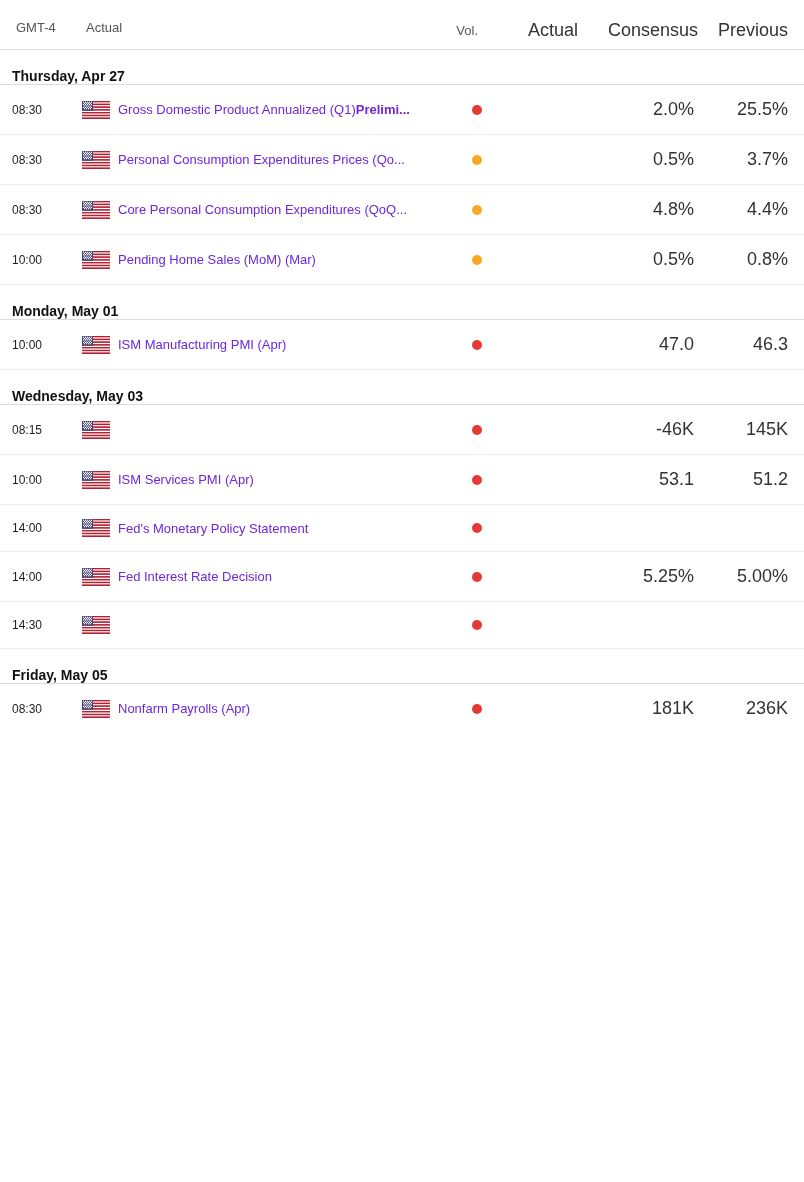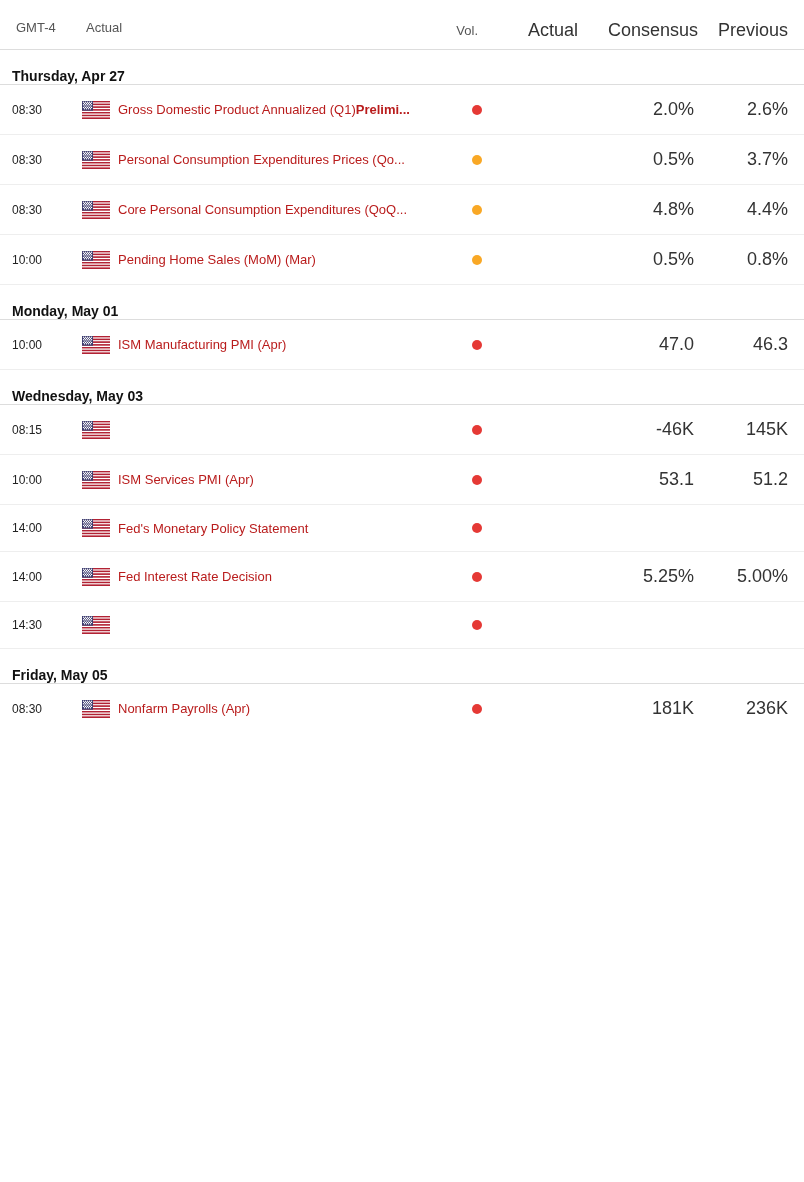--- a/index.html
+++ b/index.html
@@ -50,21 +50,21 @@
     .col-time {
       font-size: 12px;
       color: #222;
     }
 
     .col-event {
       display: flex;
       align-items: center;
       gap: 8px;
       font-size: 13px;
-      color: #b91c1c;
+      color: #6d28d9;
     }
 
     .flag {
       display: inline-flex;
       width: 28px;
       height: 18px;
       flex-shrink: 0;
     }
 
     .flag svg {
@@ -172,21 +172,21 @@
     </g>
   </svg>
 </span>
         <span class="event-name">Gross Domestic Product Annualized (Q1)<span class="bold">Prelimi...</span></span>
       </div>
       <div class="col-vol">
         <span class="dot dot-red"></span>
       </div>
       <div class="col-actual"></div>
       <div class="col-consensus">2.0%</div>
-      <div class="col-previous">2.6%</div>
+      <div class="col-previous">25.5%</div>
     </div>
     <div class="event-row">
       <div class="col-time">08:30</div>
       <div class="col-event">
         <span class="flag">
   <svg xmlns="http://www.w3.org/2000/svg" viewBox="0 0 28 18">
 
     <rect width="28" height="18" fill="#B22234"></rect>
     <rect y="1.38" width="28" height="1.38" fill="white"></rect>
     <rect y="2.77" width="28" height="1.38" fill="#B22234"></rect>

